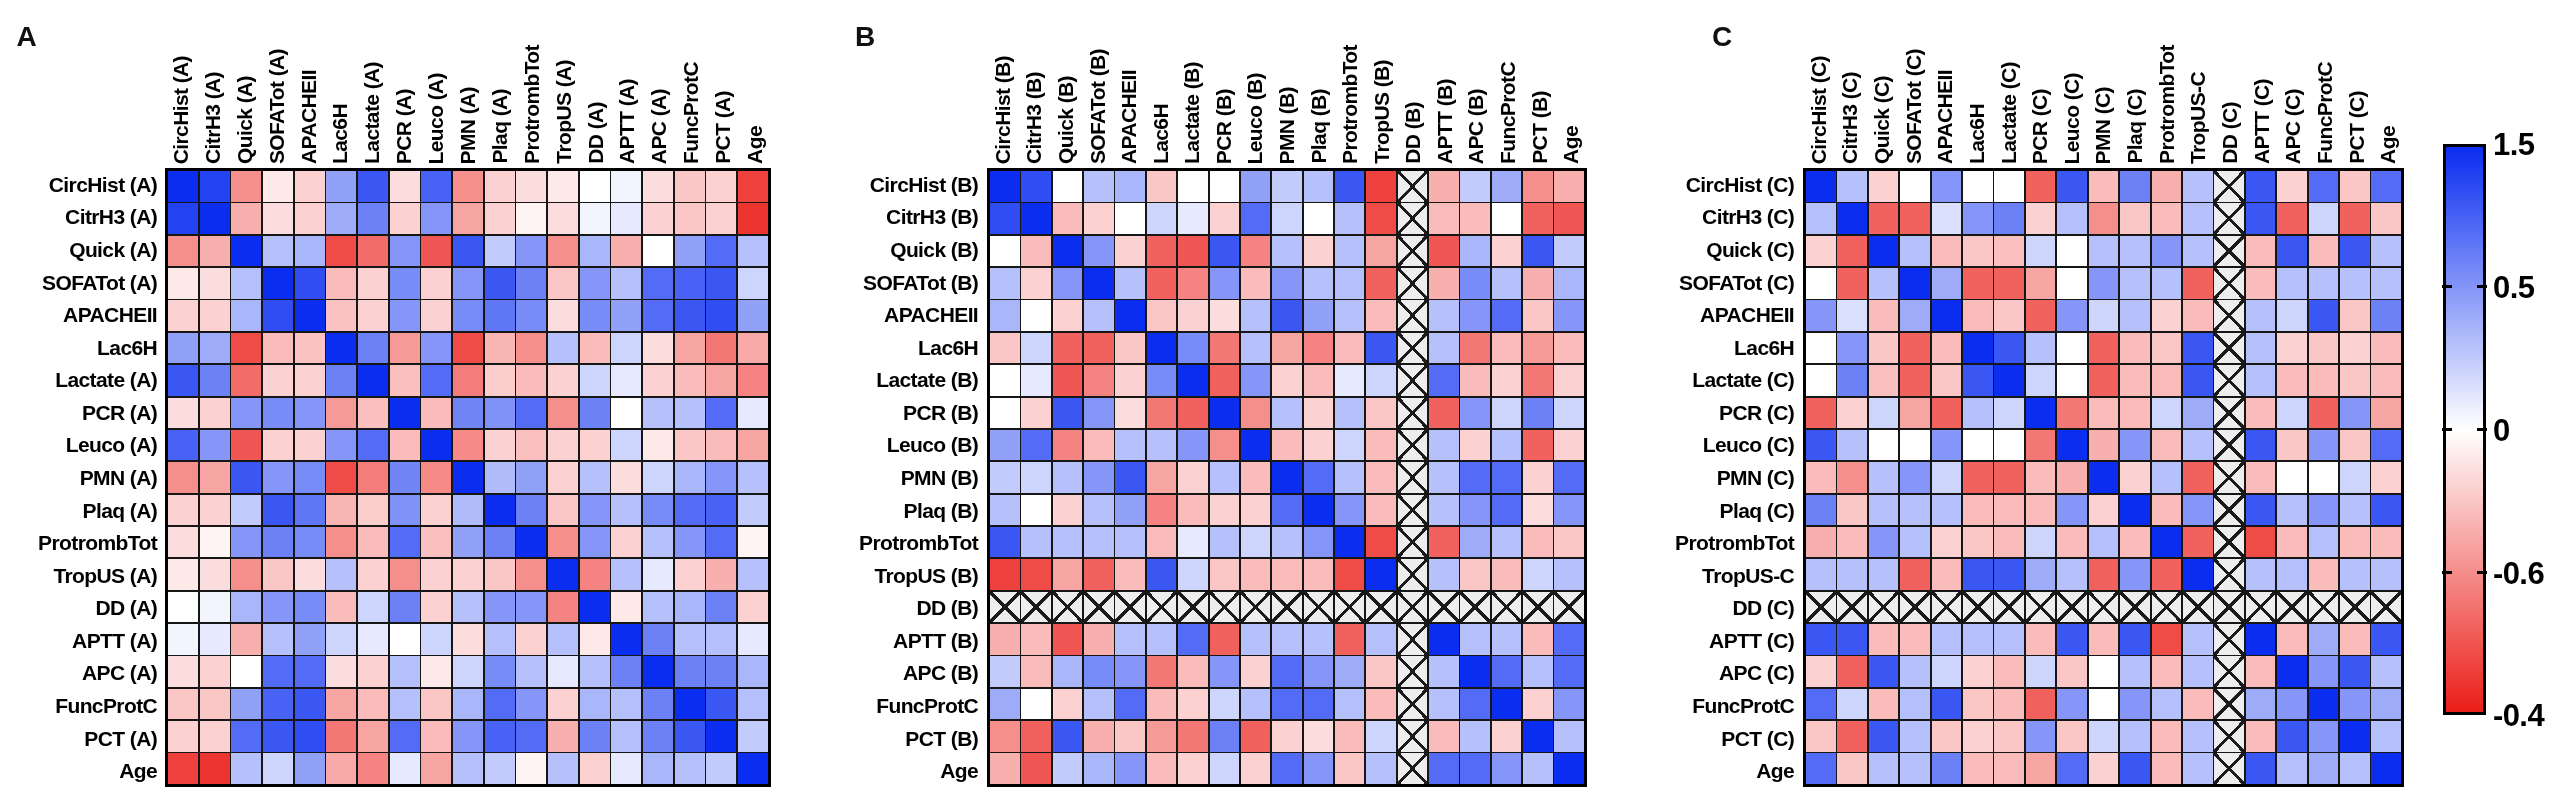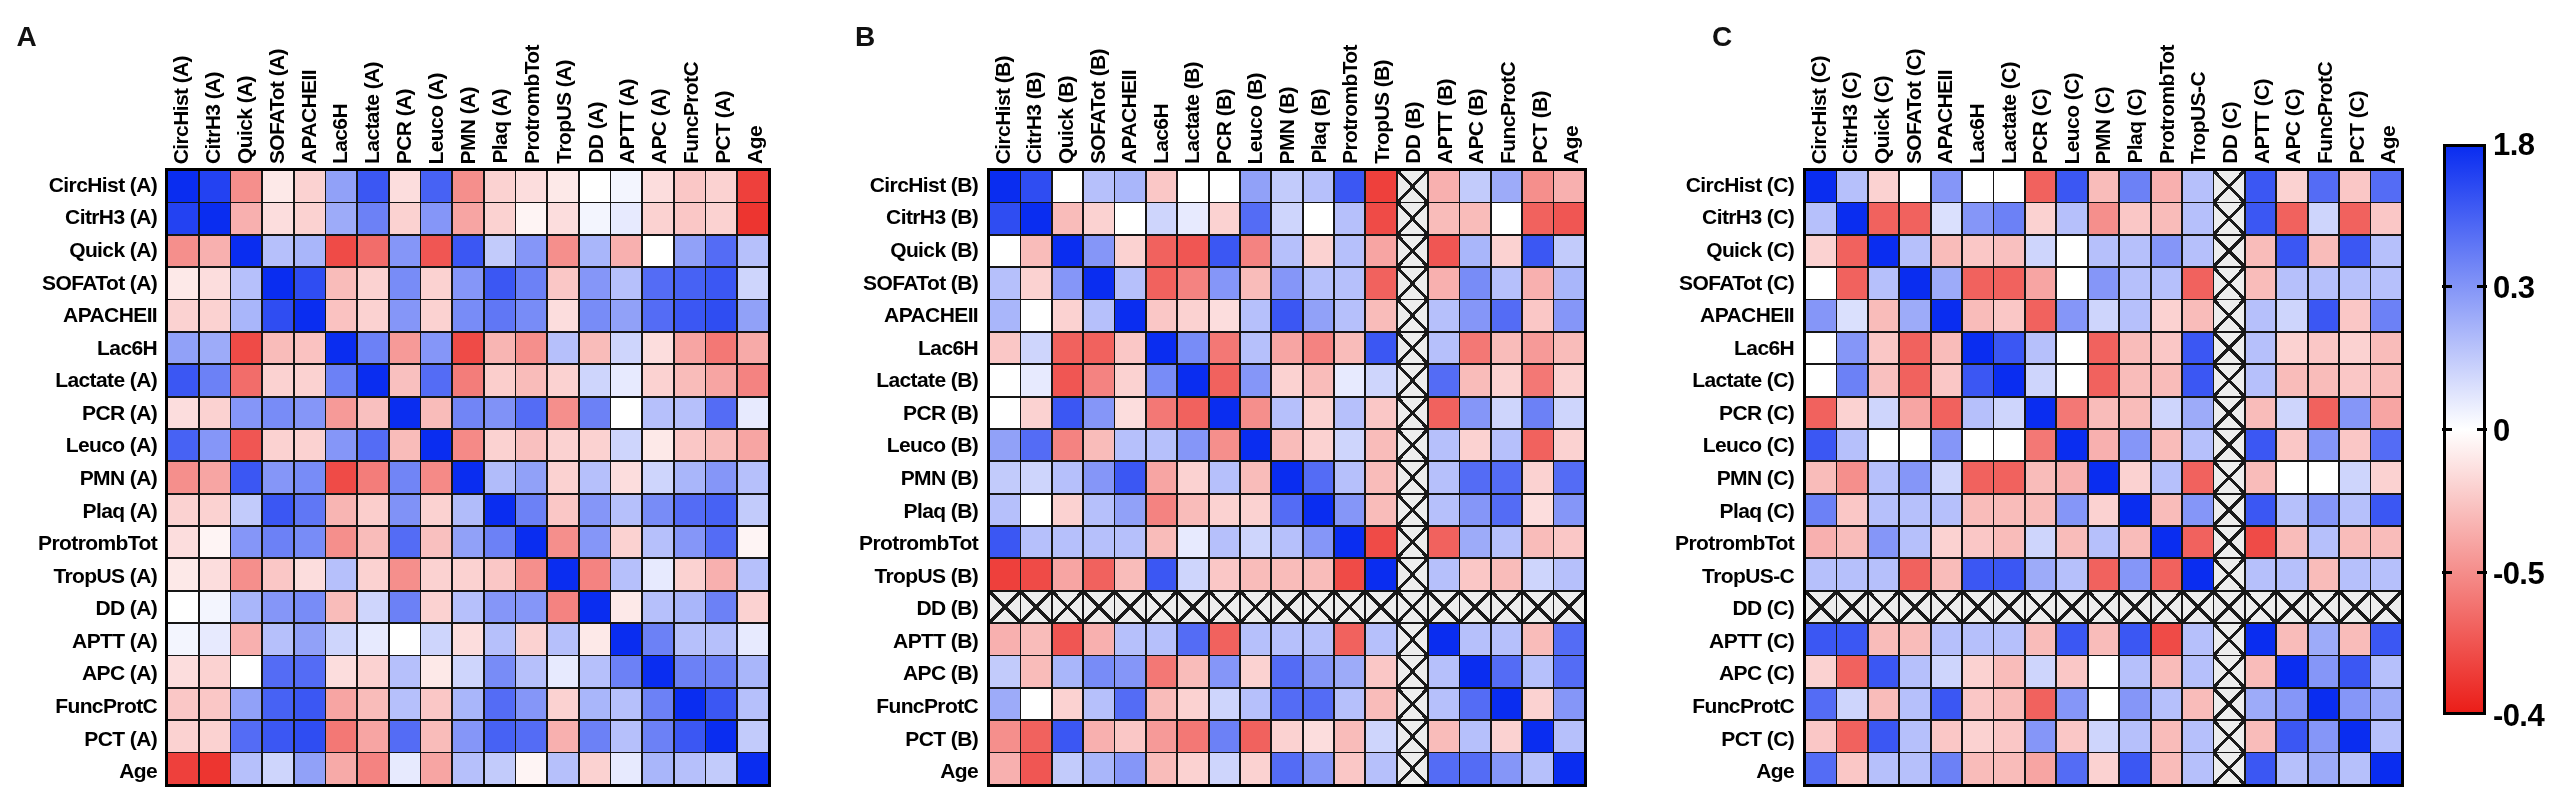--- a/index.html
+++ b/index.html
@@ -1391,24 +1391,24 @@
         <div class="cell" style="background: rgb(59, 87, 243);"></div>
         <div class="cell" style="background: rgb(182, 192, 251);"></div>
         <div class="cell" style="background: rgb(157, 171, 249);"></div>
         <div class="cell" style="background: rgb(182, 192, 251);"></div>
         <div class="cell" style="background: rgb(10, 45, 240);"></div>
       </div>
   </section>
 
   <aside>
     <div class="colorbar-bar"></div>
-    <div class="cb-tick-label" style="top:144px;">1.8</div>
-    <div class="cb-tick-label" style="top:287px;">0.3</div>
+    <div class="cb-tick-label" style="top:144px;">1.5</div>
+    <div class="cb-tick-label" style="top:287px;">0.5</div>
     <div class="cb-tick-label" style="top:430px;">0</div>
-    <div class="cb-tick-label" style="top:573px;">-0.5</div>
+    <div class="cb-tick-label" style="top:573px;">-0.6</div>
     <div class="cb-tick-label" style="top:715px;">-0.4</div>
   <div class="cb-tickmark" style="left: 2442px; top: 285px;"></div>
       <div class="cb-tickmark" style="left: 2477px; top: 285px;"></div>
       <div class="cb-tickmark" style="left: 2442px; top: 428px;"></div>
       <div class="cb-tickmark" style="left: 2477px; top: 428px;"></div>
       <div class="cb-tickmark" style="left: 2442px; top: 571px;"></div>
       <div class="cb-tickmark" style="left: 2477px; top: 571px;"></div>
     </aside>
 
 </div>

